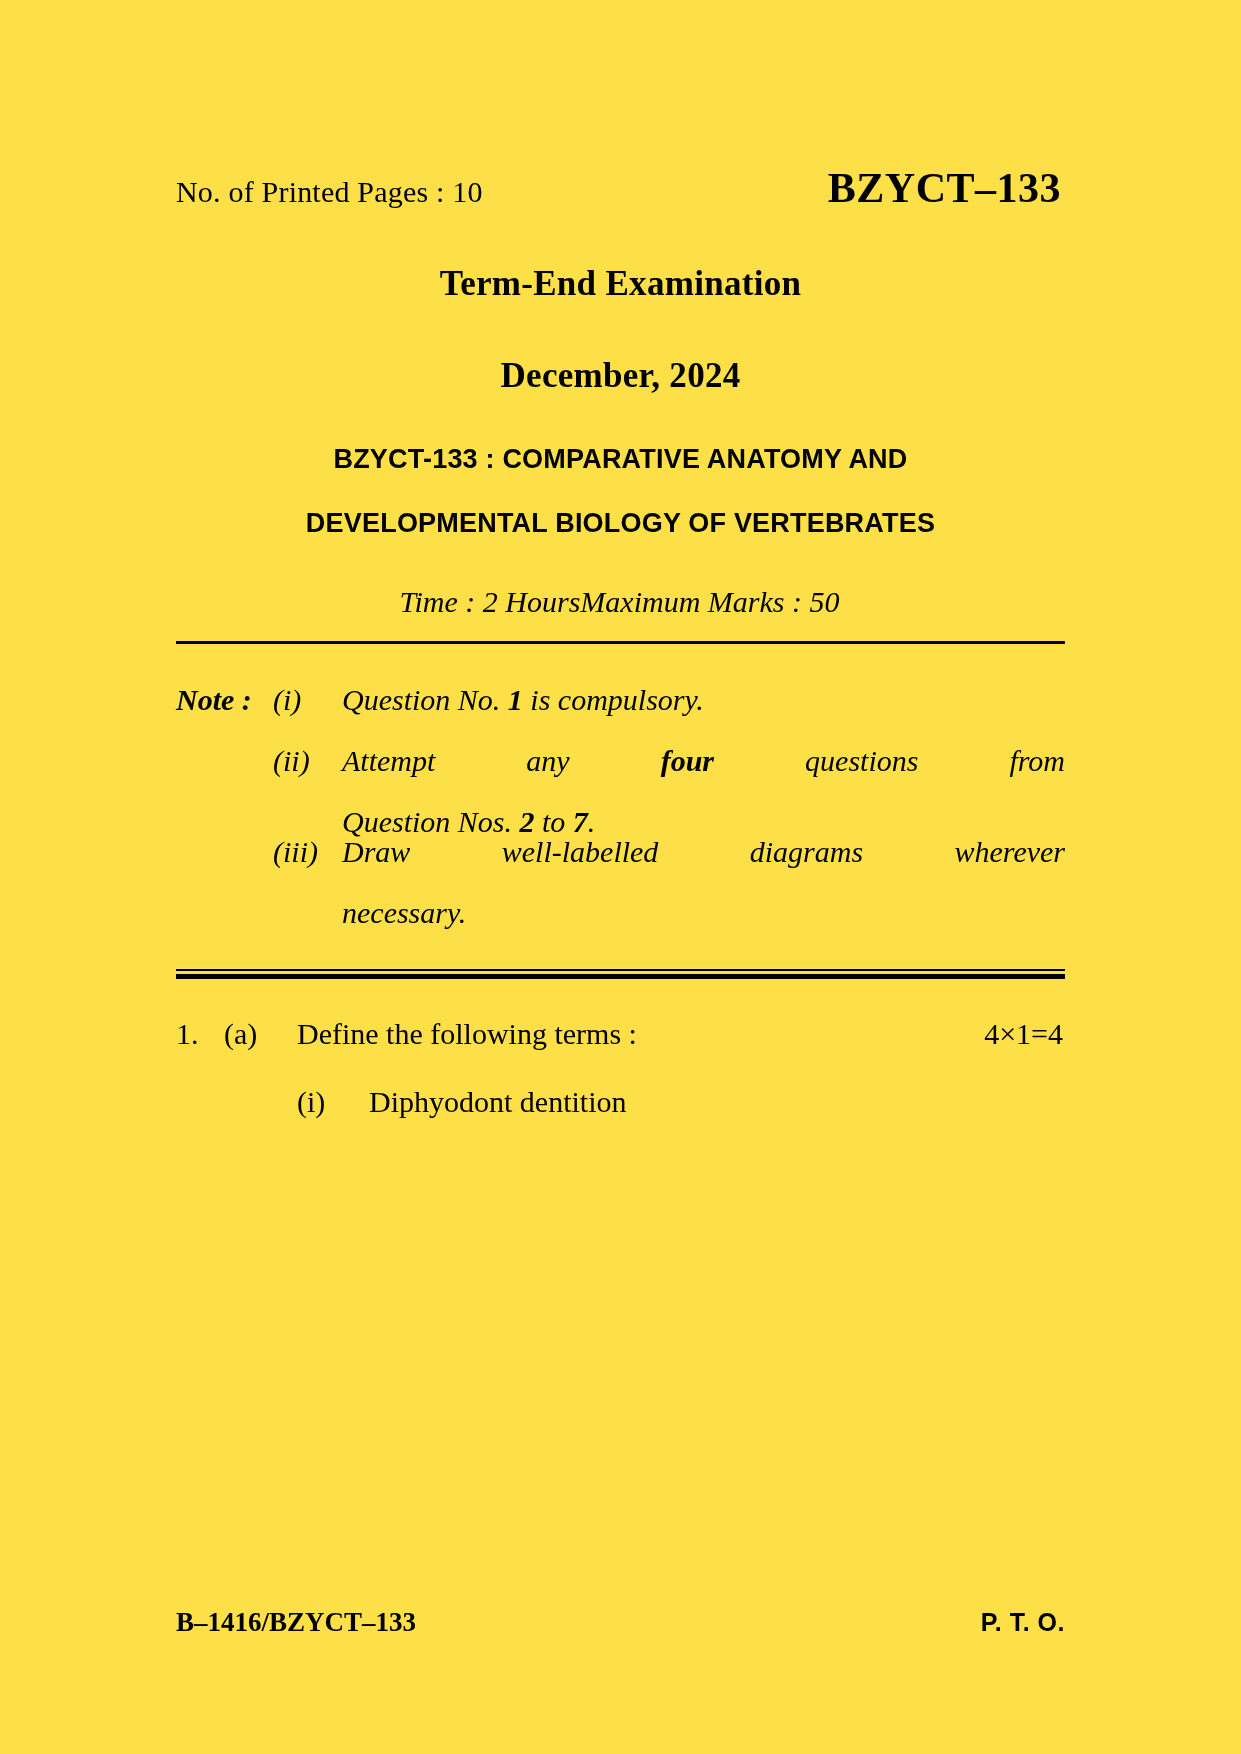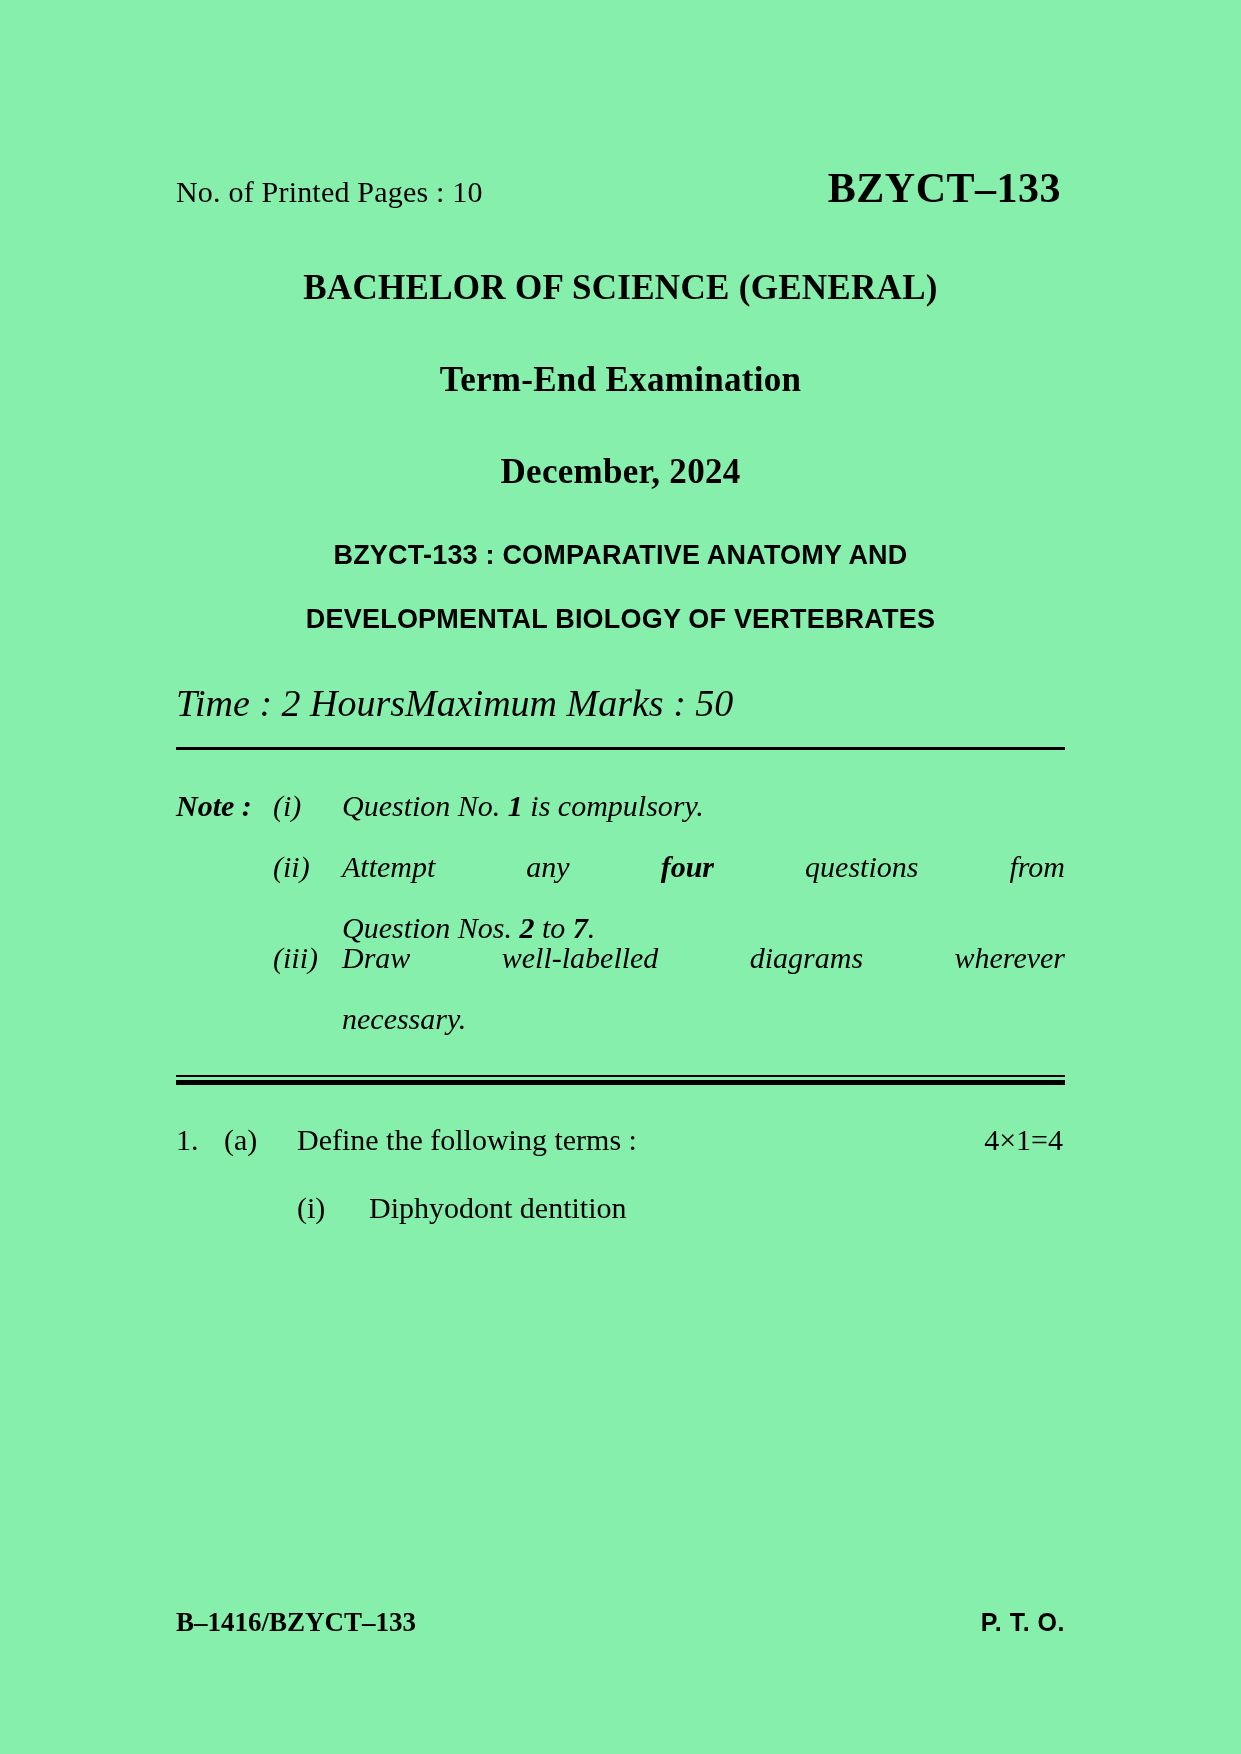--- a/index.html
+++ b/index.html
@@ -5,21 +5,21 @@
   html, body {
     margin: 0;
     padding: 0;
     background: #ffffff;
   }
   .page {
     position: relative;
     width: 1241px;
     height: 1754px;
     margin: 0 auto;
-    background: #86efac;
+    background: #fde047;
     box-sizing: border-box;
     padding: 0 176px;
     font-family: "Liberation Serif", "DejaVu Serif", serif;
     color: #000000;
     overflow: hidden;
   }
 
   
   .header-row {
     display: flex;
@@ -78,24 +78,24 @@
     line-height: 1.0;
   }
   .course-title .ct-line2 {
     display: block;
     margin-top: 37px;
   }
 
   
   .time-marks {
     display: flex;
-    justify-content: flex-start;
+    justify-content: center;
     align-items: baseline;
     font-style: italic;
-    font-size: 38px;
+    font-size: 30px;
     margin-top: 48px;
   }
   .time-marks .tm-left { white-space: nowrap; }
   .time-marks .tm-right { white-space: nowrap; padding-right: 2px; }
 
   
   .rule-single {
     border: 0;
     border-top: 3px solid #000;
     margin: 22px 0 0 0;
@@ -212,21 +212,20 @@
 <body>
 
 <div class="page">
 
   <div class="header-row">
     <div class="printed-pages">No. of Printed Pages : 10</div>
     <div class="paper-code">BZYCT–133</div>
   </div>
 
   <div class="title-block">
-    <div class="programme-line">BACHELOR OF SCIENCE (GENERAL)</div>
     <div class="exam-line">Term-End Examination</div>
     <div class="session-line">December, 2024</div>
     <div class="course-title">
       <span class="ct-line1">BZYCT-133 : COMPARATIVE ANATOMY AND</span>
       <span class="ct-line2">DEVELOPMENTAL BIOLOGY OF VERTEBRATES</span>
     </div>
   </div>
 
   <div class="time-marks">
     <div class="tm-left">Time : 2 Hours</div>

